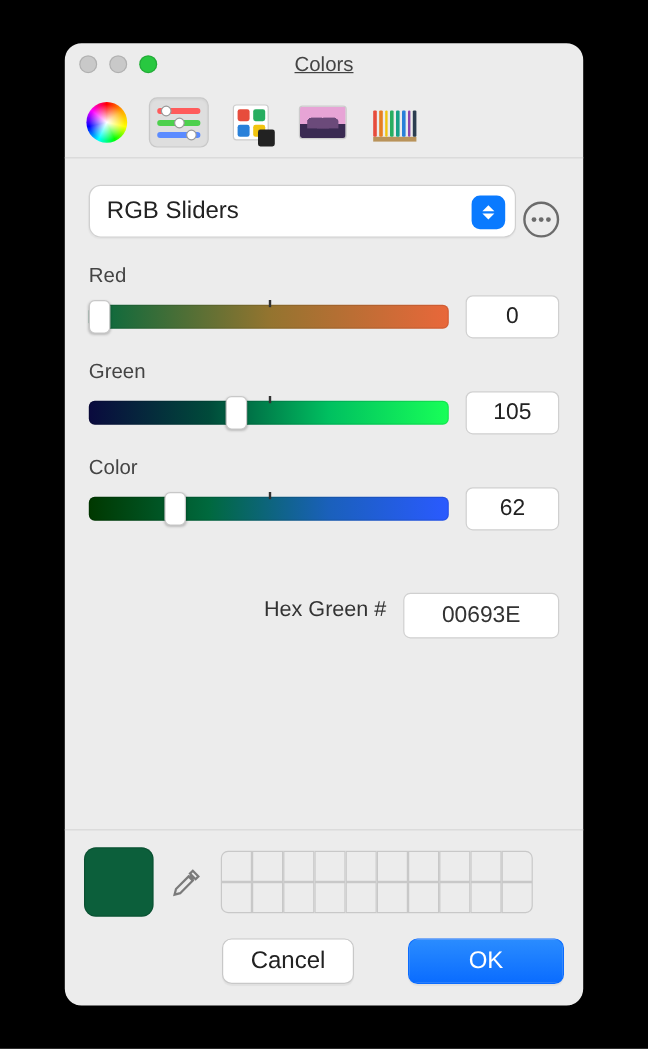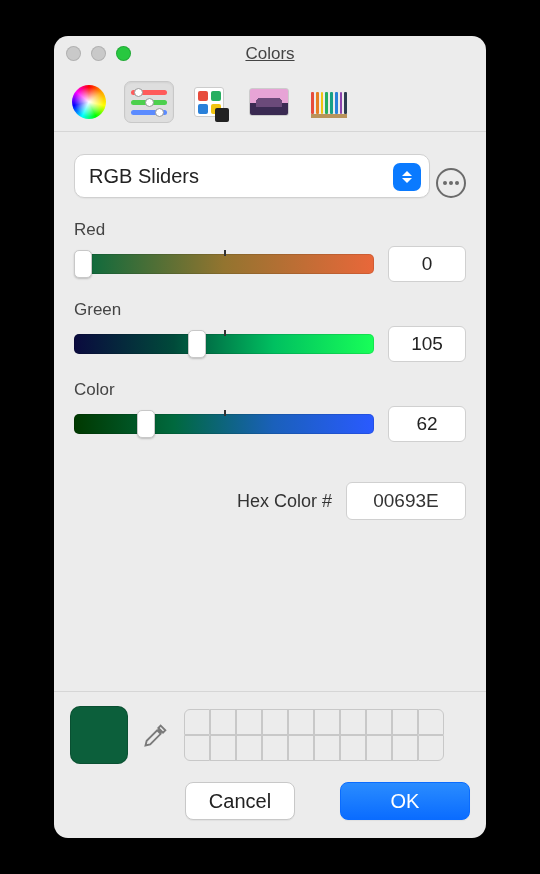--- a/index.html
+++ b/index.html
@@ -143,21 +143,21 @@
     border-radius:5px;box-shadow:0 1px 2px rgba(0,0,0,.2);transform:translateX(-50%);
   }
   .valbox{
     width:78px;height:36px;background:#fff;border:1px solid #d0d0d0;border-radius:6px;
     text-align:center;font-size:19px;line-height:34px;
   }
   .track-red{background:linear-gradient(90deg,#00693e,#93742f,#e9673a);}
   .track-green{background:linear-gradient(90deg,#0a0a3e,#004a3a,#00c060,#18ff58);}
   .track-blue{background:linear-gradient(90deg,#003800,#00693e,#1a60bb,#2a5aff);}
   .hexrow{display:flex;align-items:center;justify-content:flex-end;gap:14px;margin-top:40px;font-size:18px;color:#333;}
-  .hexbox{width:120px;height:38px;background:#fff;border:1px solid #d0d0d0;border-radius:6px;text-align:center;line-height:36px;font-size:19px;}
+  .hexbox{width:130px;height:38px;background:#fff;border:1px solid #d0d0d0;border-radius:6px;text-align:center;line-height:36px;font-size:19px;margin-top:12px;}
   .footer{
     border-top:1px solid #d6d6d6;padding:14px 16px 18px 16px;
   }
   .swatches-row{display:flex;align-items:center;gap:14px;}
   .bigswatch{width:58px;height:58px;border-radius:10px;box-shadow:0 0 0 1px rgba(0,0,0,.15) inset;}
   .eyedrop{width:28px;height:28px;color:#7a7a7a;}
   .swatch-grid{display:grid;grid-template-columns:repeat(10,26px);grid-template-rows:repeat(2,26px);gap:0;}
   .swatch-grid div{border:1px solid #c8c8c8;background:#ececec;}
   .swatch-grid div:first-child{border-top-left-radius:6px;}
   .swatch-grid div:nth-child(10){border-top-right-radius:6px;}
@@ -264,21 +264,21 @@
       <div class="slider-row">
         <div class="track track-blue">
           <div class="tick" style="left:50%"></div>
           <div class="thumb" style="left:24%"></div>
         </div>
         <div class="valbox">62</div>
       </div>
     </div>
 
     <div class="hexrow">
-      <span>Hex Color #</span>
+      <span>Hex Green #</span>
       <div class="hexbox">00693E</div>
     </div>
   </div>
 
   <div class="footer">
     <div class="swatches-row">
       <div class="bigswatch" id="bigswatch" style="background: rgb(12, 95, 59);"></div>
       <svg class="eyedrop" viewBox="0 0 24 24">
         <path fill="none" stroke="#7a7a7a" stroke-width="1.6" d="M3 21l1-4 9-9 3 3-9 9-4 1zM14 7l3 3M16 4l4 4-2 2-4-4 2-2z"></path>
       </svg>

